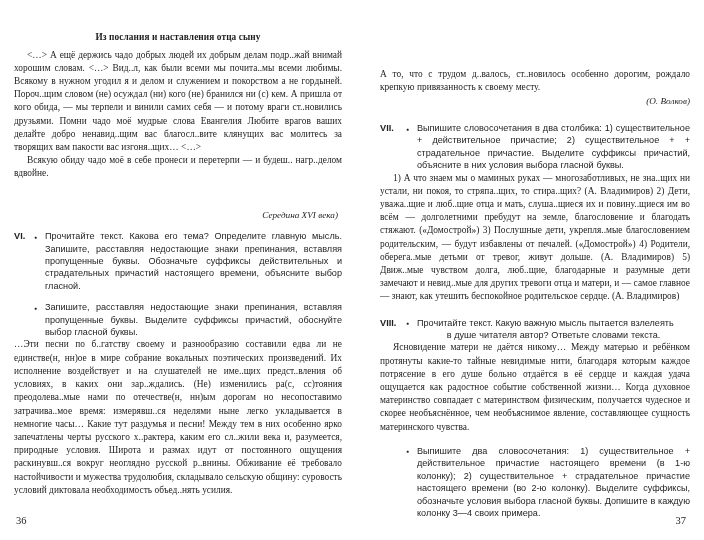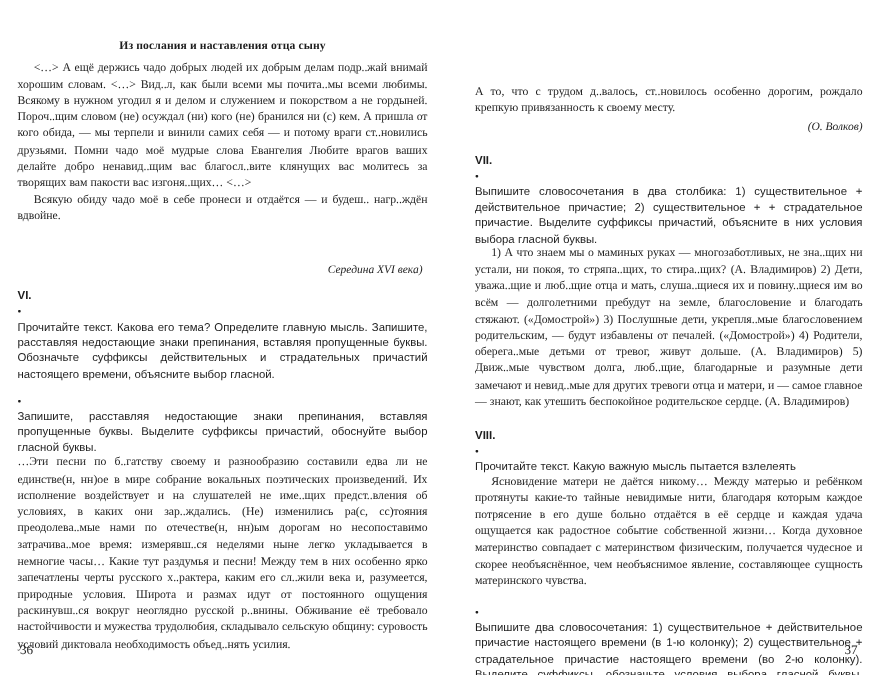--- a/index.html
+++ b/index.html
@@ -70,21 +70,20 @@
     margin: 2px 0 0 0;
   }
   .attrib-block .l1 { display: block; text-align: center; padding-left: 30px; }
   .attrib-block .l2 { display: block; text-align: right; padding-right: 4px; margin-top: 28px; }
 
   
   .task {
     display: flex;
     align-items: flex-start;
     margin: 9px 0 0 0;
-    flex-direction: column;
   }
   .task-num {
     font-family: "Liberation Sans", "DejaVu Sans", sans-serif;
     font-weight: bold;
     font-size: 9.2px;
     line-height: 12.4px;
     flex: 0 0 auto;
     white-space: nowrap;
   }
   .task-num-left  { width: 20px; }
@@ -128,21 +127,21 @@
 <body>
 
 <div class="spread">
 
   <div class="page page-left">
 
     <div class="serif-head">Из послания и наставления отца сыну</div>
 
     <p class="serif-p">&lt;…&gt; А ещё держись чадо добрых людей их добрым делам подр..жай внимай хорошим словам. &lt;…&gt; Вид..л, как были всеми мы почита..мы всеми любимы. Всякому в нужном угодил я и делом и служением и покорством а не гордыней. Пороч..щим словом (не) осуждал (ни) кого (не) бранился ни (с) кем. А пришла от кого обида, — мы терпели и винили самих себя — и потому враги ст..новились друзьями. Помни чадо моё мудрые слова Евангелия Любите врагов ваших делайте добро ненавид..щим вас благосл..вите клянущих вас молитесь за творящих вам пакости вас изгоня..щих… &lt;…&gt;</p>
 
-    <p class="serif-p">Всякую обиду чадо моё в себе пронеси и отдаётся — и будеш.. нагр..ждён вдвойне.</p>
+    <p class="serif-p">Всякую обиду чадо моё в себе пронеси и перетерпи — и будеш.. нагр..делом вдвойне.</p>
 
     <div class="attrib-block">
       <span class="l2">Середина XVI века)</span>
     </div>
 
     <div class="task">
       <div class="task-num task-num-left">VI.</div>
       <div class="task-bullet dot"></div>
       <div class="task-body">Прочитайте текст. Какова его тема? Определите главную мысль. Запишите, расставляя недостающие знаки препинания, вставляя пропущенные буквы. Обозначьте суффиксы действительных и страдательных причастий настоящего времени, объясните выбор гласной.</div>
     </div>
@@ -170,20 +169,21 @@
       <div class="task-body">Выпишите словосочетания в два столбика: 1) существительное + действительное причастие; 2) существительное + + страдательное причастие. Выделите суффиксы причастий, объясните в них условия выбора гласной буквы.</div>
     </div>
 
     <p class="serif-p">1) А что знаем мы о маминых руках — многозаботливых, не зна..щих ни устали, ни покоя, то стряпа..щих, то стира..щих? (А. Владимиров) 2) Дети, уважа..щие и люб..щие отца и мать, слуша..щиеся их и повину..щиеся им во всём — долголетними пребудут на земле, благословение и благодать стяжают. («Домострой») 3) Послушные дети, укрепля..мые благословением родительским, — будут избавлены от печалей. («Домострой») 4) Родители, оберега..мые детьми от тревог, живут дольше. (А. Владимиров) 5) Движ..мые чувством долга, люб..щие, благодарные и разумные дети замечают и невид..мые для других тревоги отца и матери, и — самое главное — знают, как утешить беспокойное родительское сердце. (А. Владимиров)</p>
 
     <div class="task" style="margin-top:13px;">
       <div class="task-num task-num-right">VIII.</div>
       <div class="task-bullet dot"></div>
       <div class="task-body center-2nd">
         <span class="ln">Прочитайте текст. Какую важную мысль пытается взлелеять</span>
+        <span class="ln-center">в душе читателя автор? Ответьте словами текста.</span>
       </div>
     </div>
 
     <p class="serif-p">Ясновидение матери не даётся никому… Между матерью и ребёнком протянуты какие-то тайные невидимые нити, благодаря которым каждое потрясение в его душе больно отдаётся в её сердце и каждая удача ощущается как радостное событие собственной жизни… Когда духовное материнство совпадает с материнством физическим, получается чудесное и скорее необъяснённое, чем необъяснимое явление, составляющее сущность материнского чувства.</p>
 
 
     <div class="task plain" style="margin-top:11px;">
       <div class="task-num task-num-right"></div>
       <div class="task-bullet dot"></div>
       <div class="task-body">Выпишите два словосочетания: 1) существительное + действительное причастие настоящего времени (в 1-ю колонку); 2) существительное + страдательное причастие настоящего времени (во 2-ю колонку). Выделите суффиксы, обозначьте условия выбора гласной буквы. Допишите в каждую колонку 3—4 своих примера.</div>

